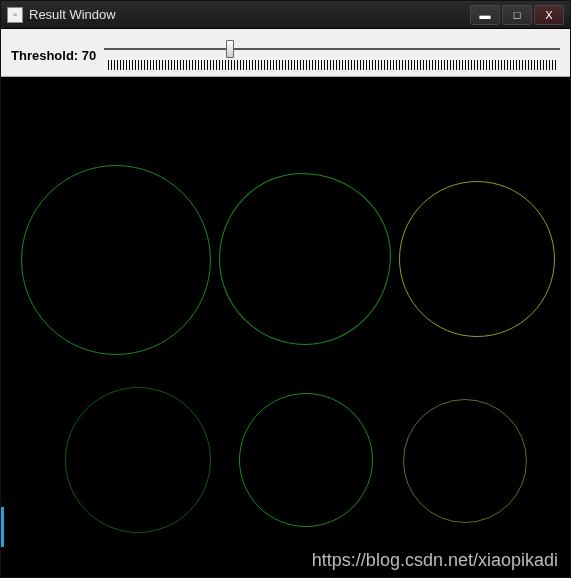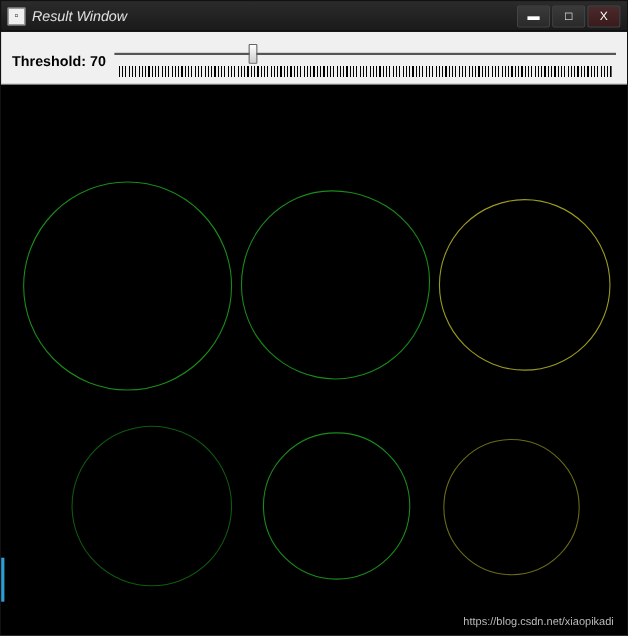--- a/index.html
+++ b/index.html
@@ -33,21 +33,21 @@
       height: 16px;
       margin-right: 6px;
       background: #f0f0f0;
       display: inline-flex;
       align-items: center;
       justify-content: center;
       font-size: 10px;
       color: #333;
       border: 1px solid #888;
     }
-    .titlebar-title { flex: 1; font-style: italic; }
+    .titlebar-title { flex: 1; }
     .titlebar-controls { display: flex; gap: 2px; }
     .titlebar-btn {
       width: 30px;
       height: 20px;
       background: linear-gradient(to bottom, #3a3a3a, #2a2a2a);
       border: 1px solid #444;
       border-radius: 2px;
       color: #fff;
       font-size: 11px;
       display: flex;
@@ -132,21 +132,21 @@
     .dark-green-border { border: 1px solid #0e5a0e; }
     .dark-yellow-border { border: 1px solid #6a6a18; }
     .polygonal {
       border-radius: 48% 52% 50% 50% / 50% 48% 52% 50%;
     }
     .watermark {
       position: absolute;
       right: 12px;
       bottom: 6px;
       color: #bbb;
-      font-size: 10px;
+      font-size: 18px;
       font-family: Arial, sans-serif;
       pointer-events: none;
     }
   </style>
 </head>
 <body>
 
 <div class="window">
 
   <div class="titlebar">

